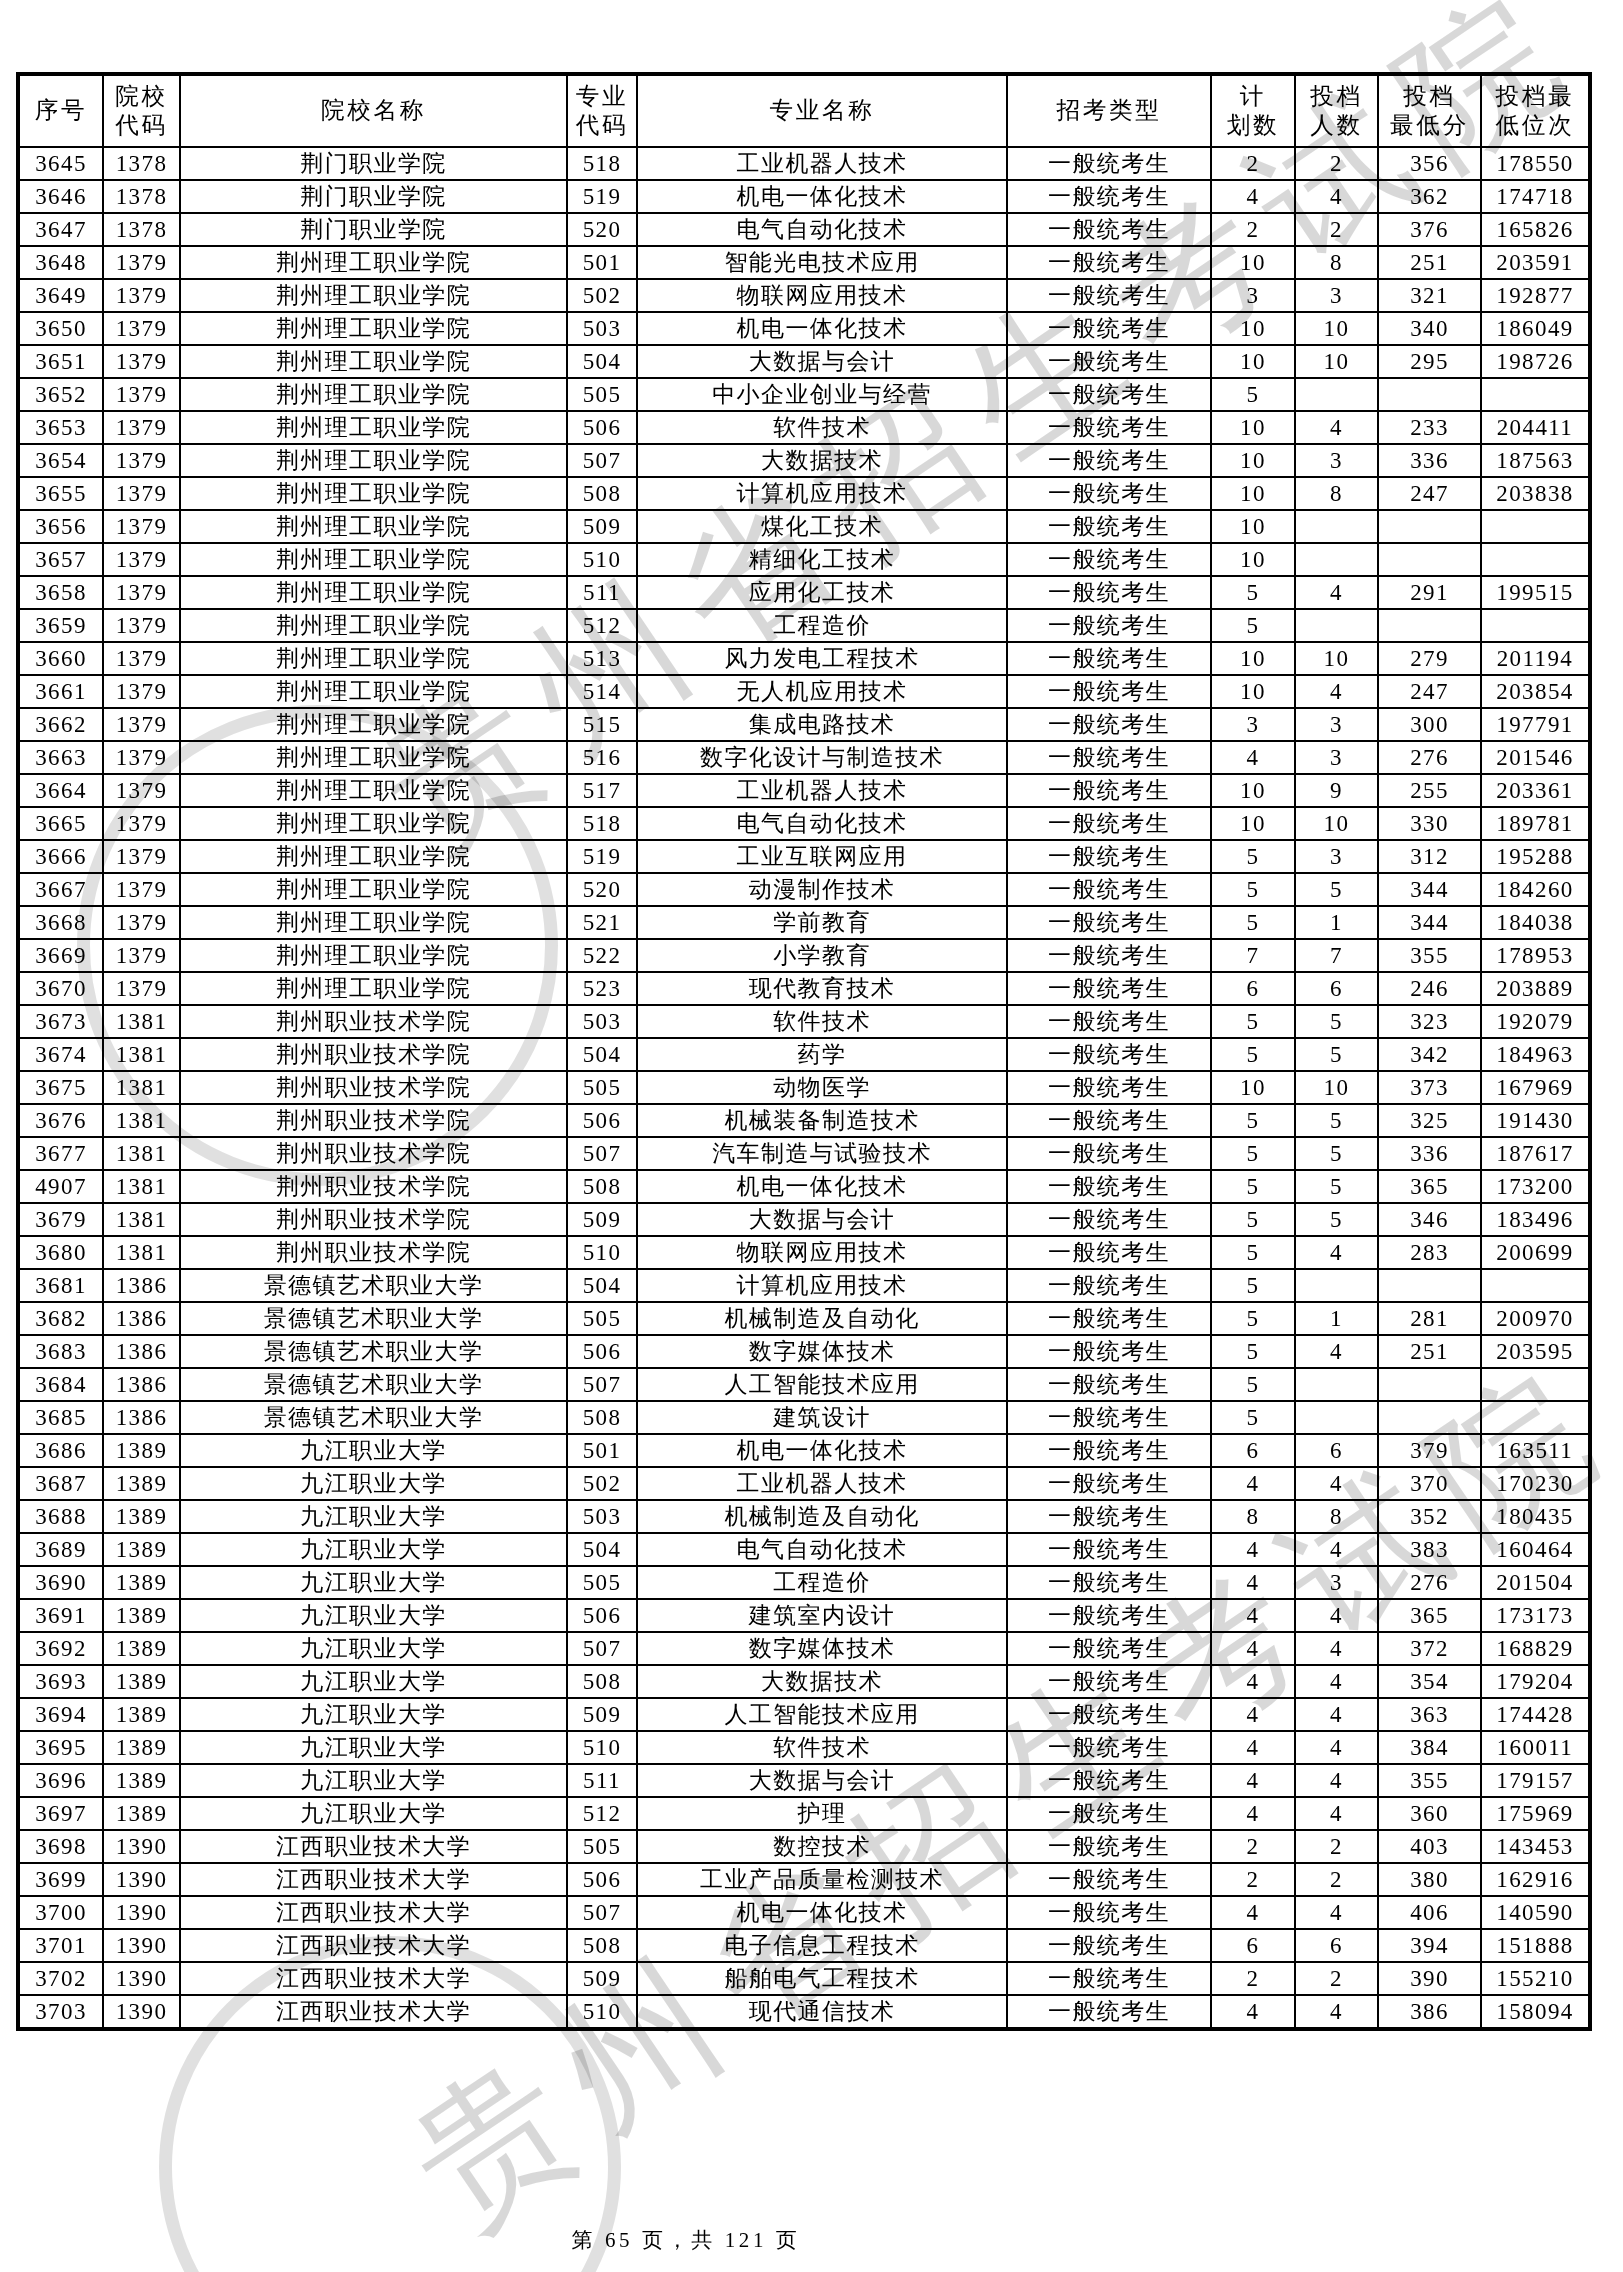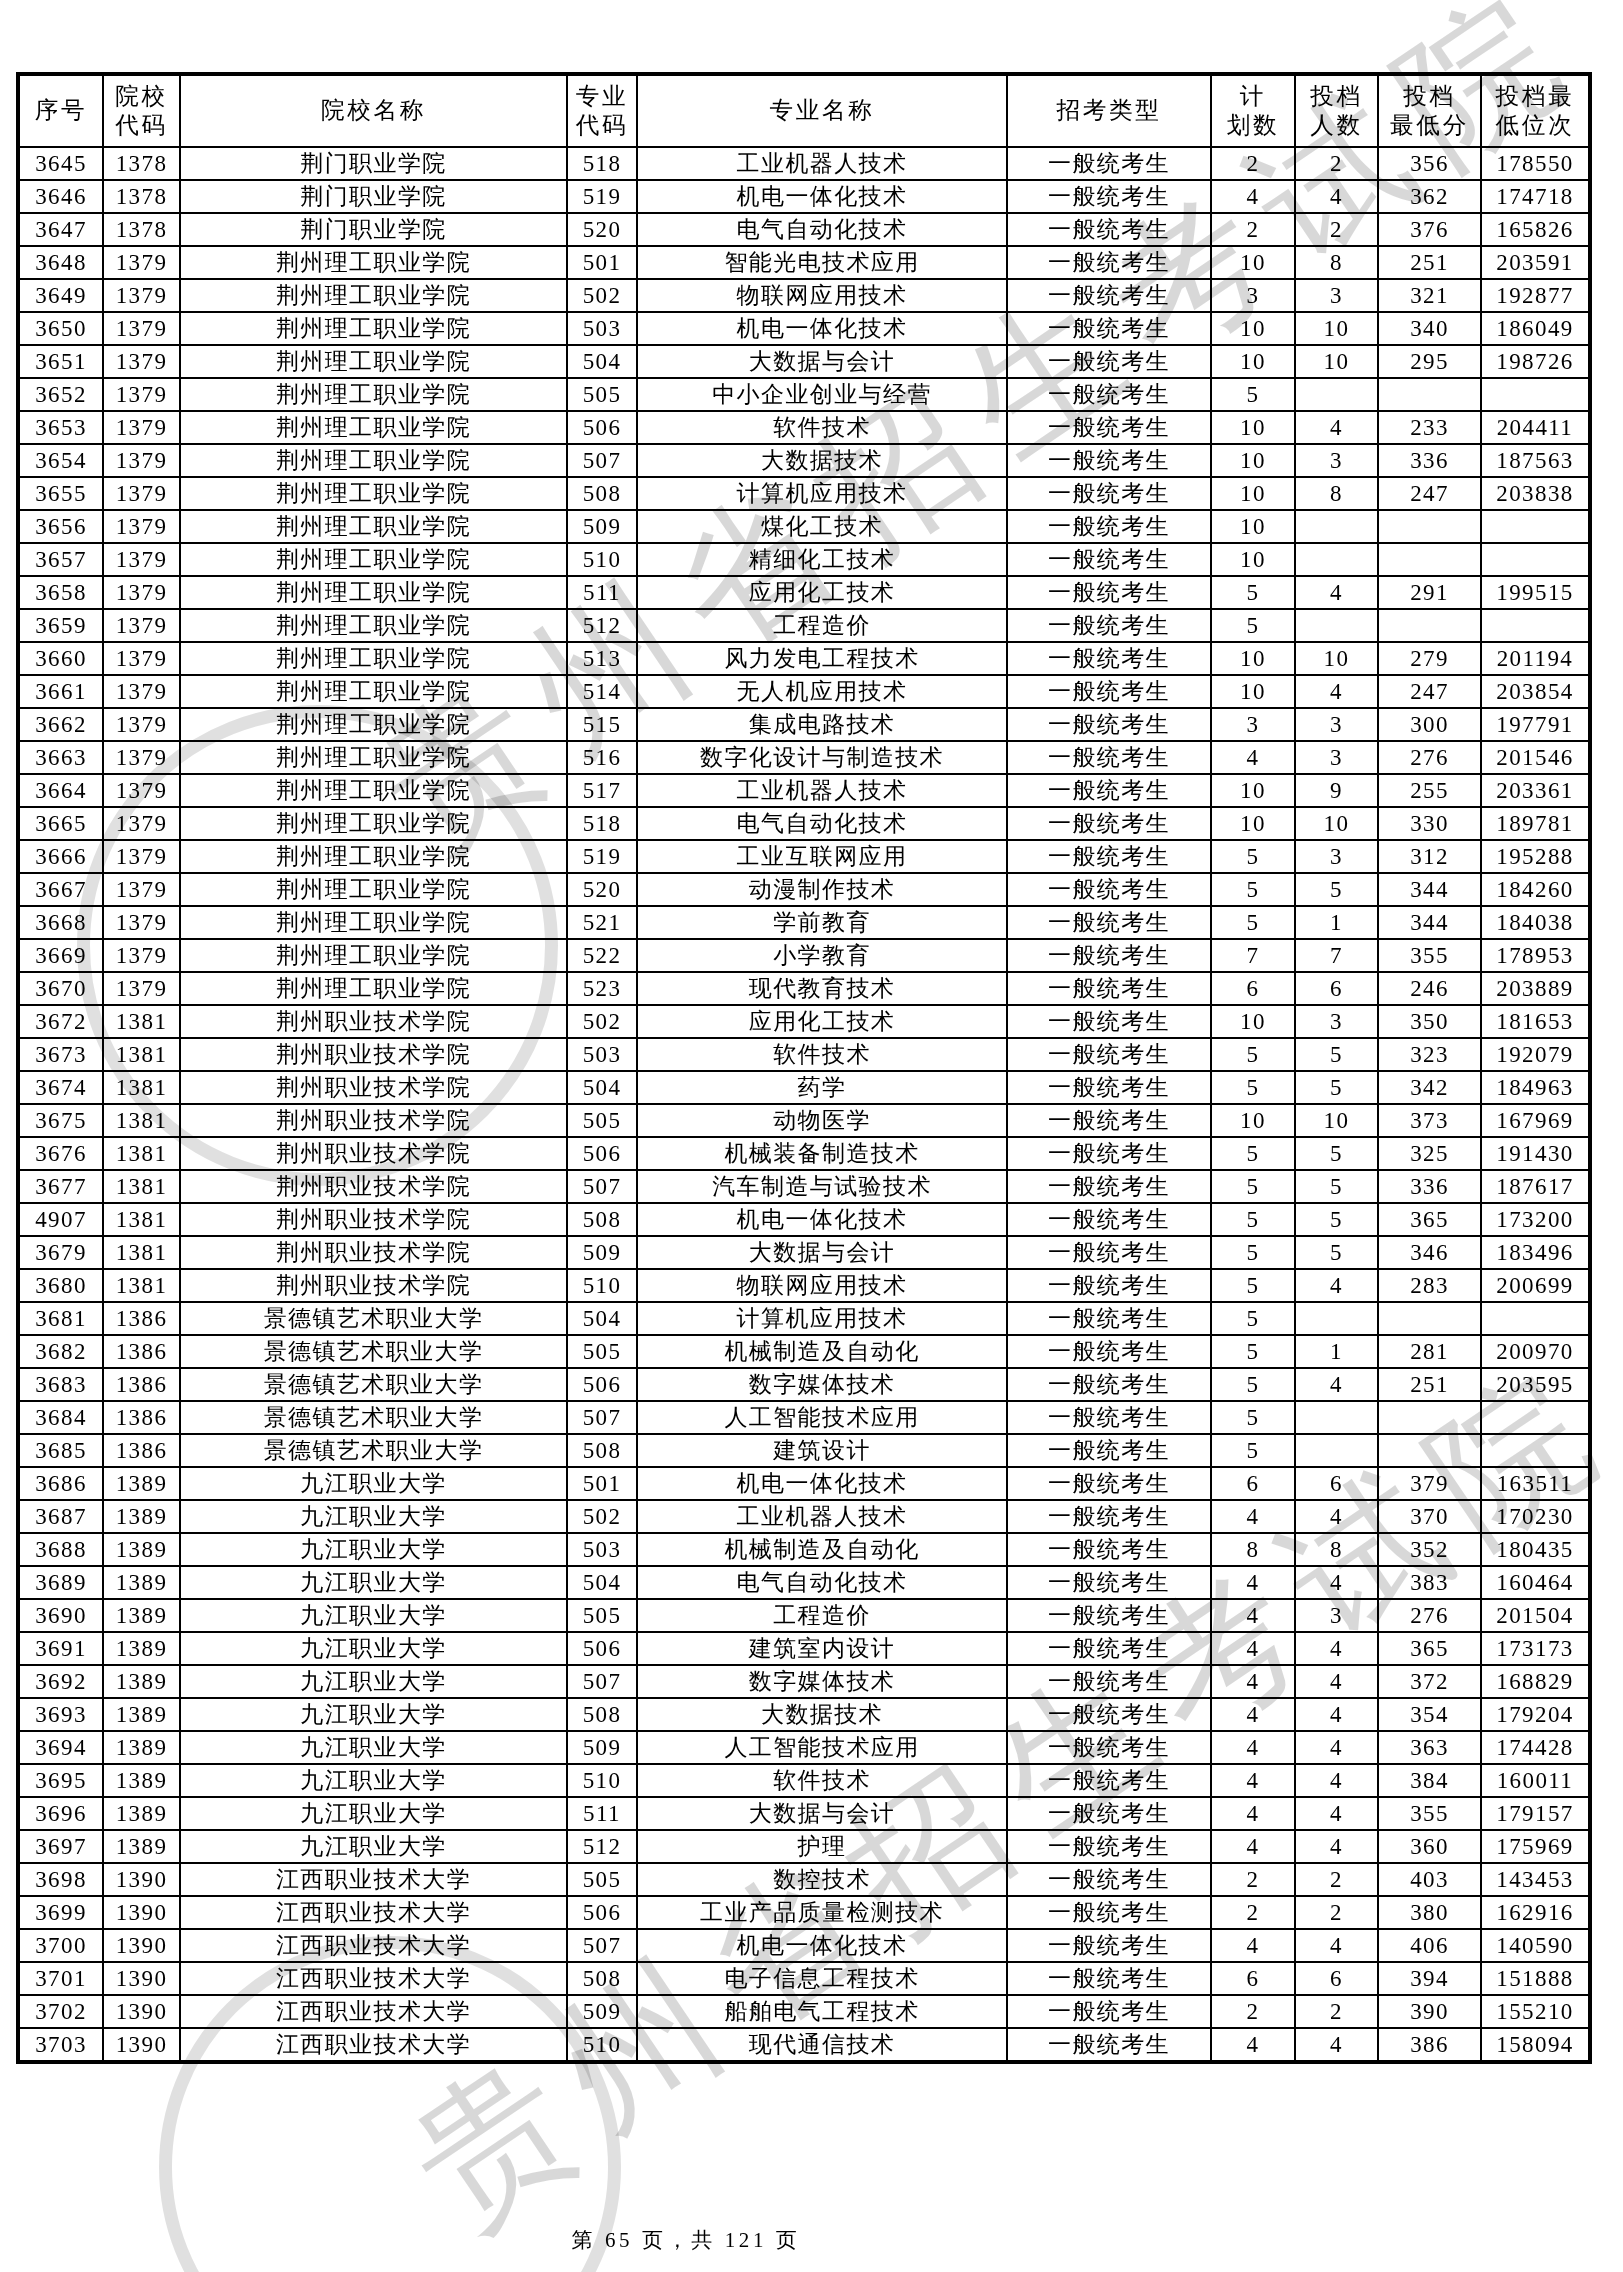--- a/index.html
+++ b/index.html
@@ -384,32 +384,20 @@
           <td>荆州理工职业学院</td>
           <td>523</td>
           <td>现代教育技术</td>
           <td>一般统考生</td>
           <td>6</td>
           <td>6</td>
           <td>246</td>
           <td>203889</td>
         </tr>
         <tr>
-          <td>3672</td>
-          <td>1381</td>
-          <td>荆州职业技术学院</td>
-          <td>502</td>
-          <td>应用化工技术</td>
-          <td>一般统考生</td>
-          <td>10</td>
-          <td>3</td>
-          <td>350</td>
-          <td>181653</td>
-        </tr>
-        <tr>
           <td>3673</td>
           <td>1381</td>
           <td>荆州职业技术学院</td>
           <td>503</td>
           <td>软件技术</td>
           <td>一般统考生</td>
           <td>5</td>
           <td>5</td>
           <td>323</td>
           <td>192079</td>

